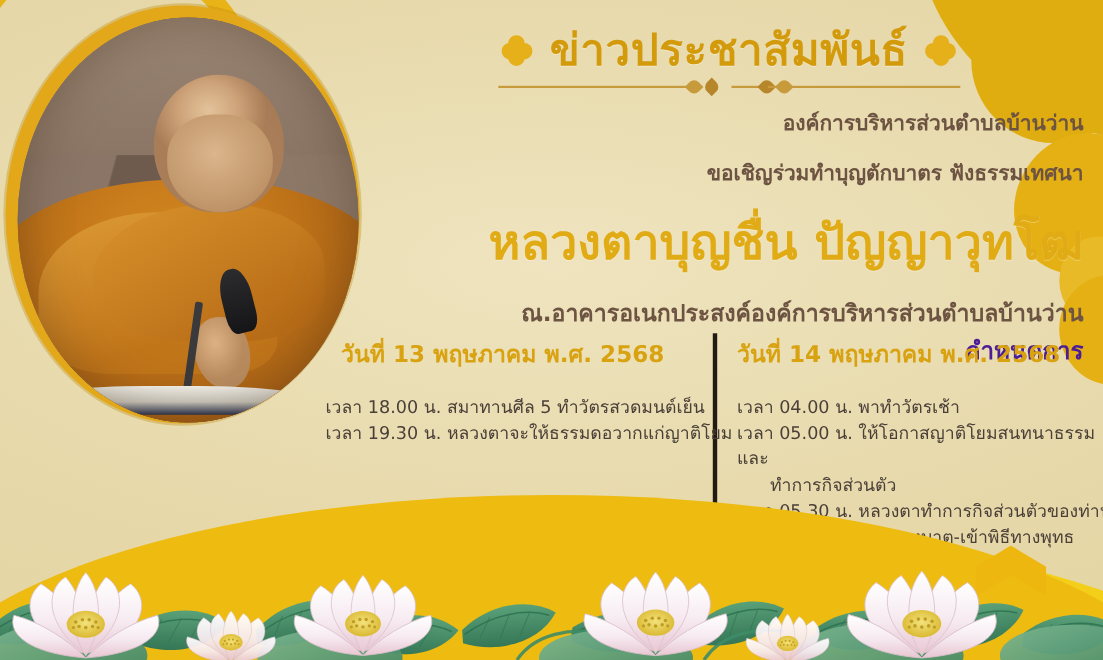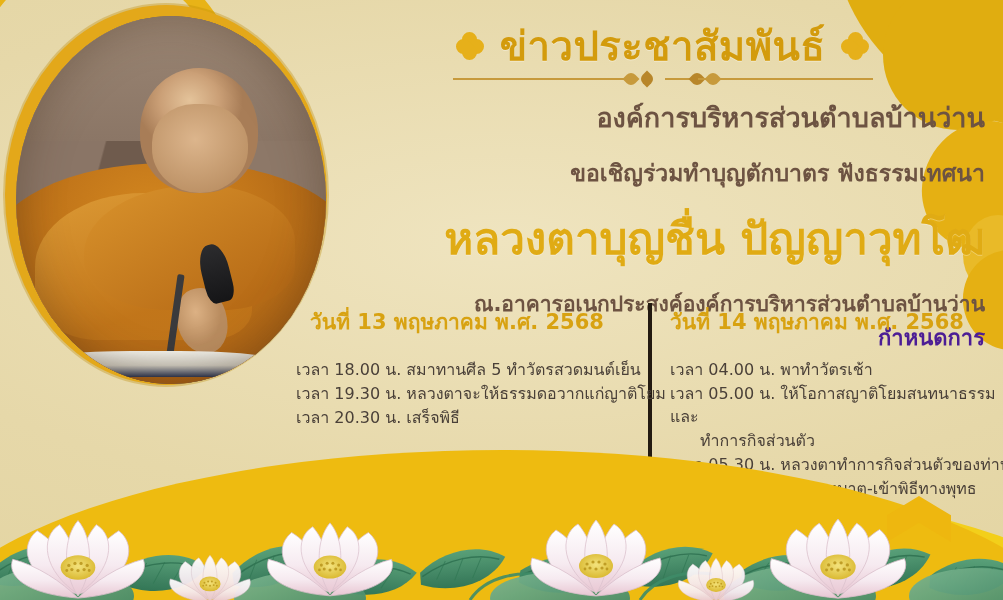--- a/index.html
+++ b/index.html
@@ -170,24 +170,24 @@
   .rule .orn{
     position:absolute;top:1px;width:12px;height:12px;background:#c79a3c;
     border-radius:50% 0 50% 0;transform:rotate(45deg);
   }
   .rule .orn.o1{left:172px;}
   .rule .orn.o2{left:188px;background:#b8862a;border-radius:0 50% 0 50%;}
   .rule .orn.o3{left:238px;background:#b8862a;border-radius:50% 0 50% 0;}
   .rule .orn.o4{left:254px;}
 
   .line-2{
-    font-size:27px;font-weight:700;color:#6d5342;margin-top:2px;
+    font-size:19px;font-weight:700;color:#6d5342;margin-top:2px;
   }
   .line-3{
-    font-size:23px;font-weight:700;color:#6d5342;margin-top:16px;
+    font-size:19px;font-weight:700;color:#6d5342;margin-top:16px;
   }
   .line-4{
     font-size:44px;font-weight:700;color:#e0ab14;margin-top:12px;
     text-shadow:0 1px 0 rgba(255,255,255,.3);
   }
   .line-5{
     font-size:21px;font-weight:700;color:#6d5342;margin-top:14px;
   }
   .line-6{
     font-size:22px;font-weight:700;color:#4c1d95;
@@ -310,21 +310,20 @@
 
   <div class="divider"></div>
 
   <div class="schedule">
 
     <div class="col col-left">
       <div class="day-head">วันที่ 13 พฤษภาคม พ.ศ. 2568</div>
       <ul class="items">
         <li>เวลา 18.00 น. สมาทานศีล 5 ทำวัตรสวดมนต์เย็น</li>
         <li>เวลา 19.30 น. หลวงตาจะให้ธรรมดอวากแก่ญาติโยม</li>
-        <li>เวลา 20.30 น. เสร็จพิธี</li>
       </ul>
     </div>
 
     <div class="col col-right">
       <div class="day-head">วันที่ 14 พฤษภาคม พ.ศ. 2568</div>
       <ul class="items">
         <li>
           <span>เวลา 04.00 น. พาทำวัตรเช้า</span>
         </li>
         <li class="wrap">

